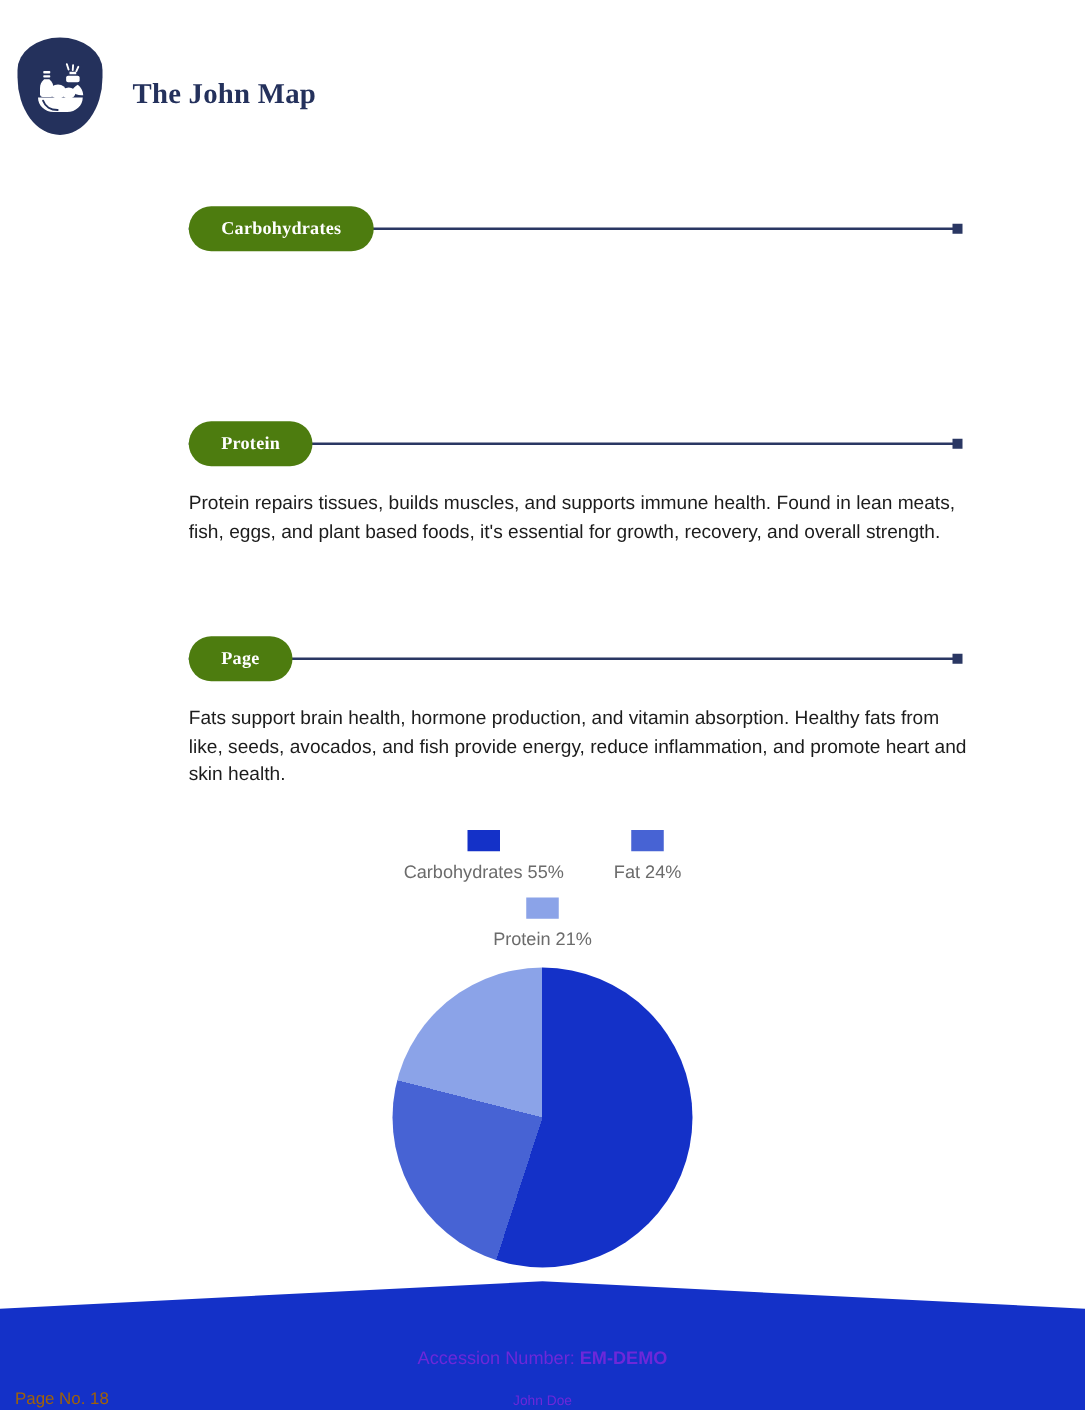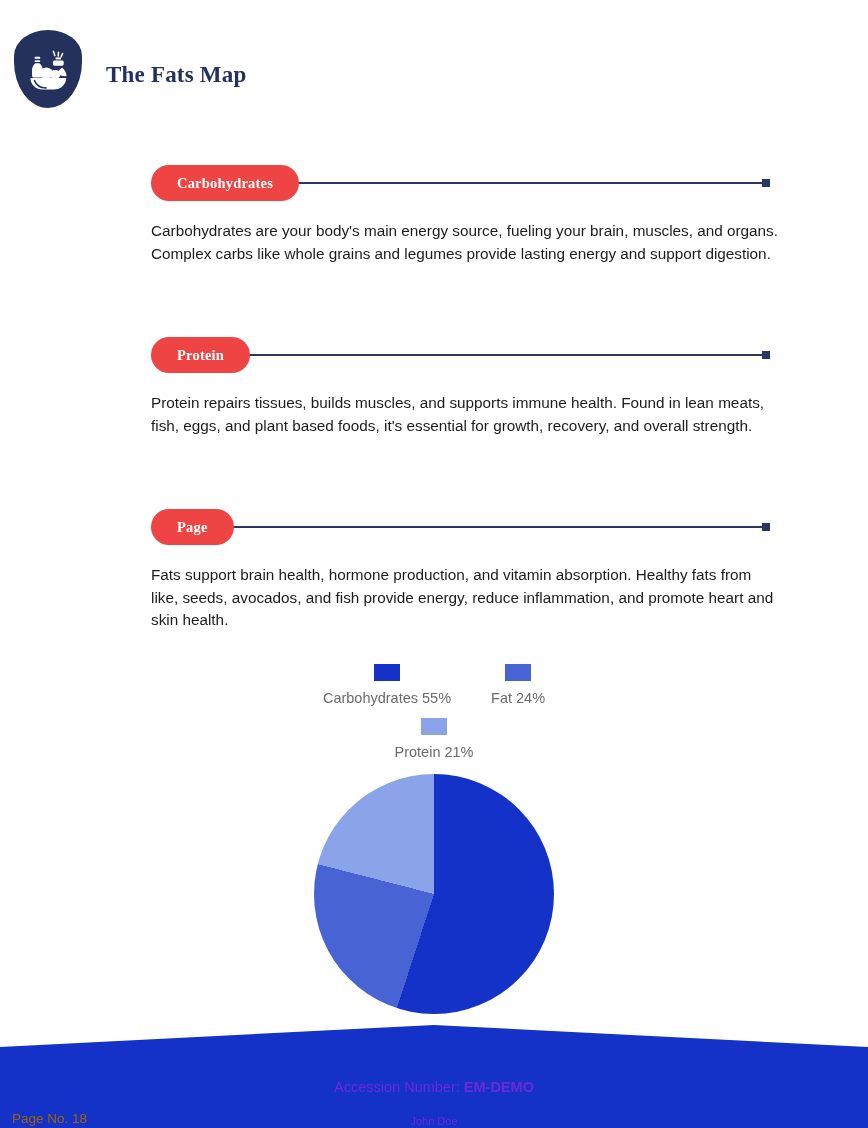--- a/index.html
+++ b/index.html
@@ -60,21 +60,21 @@
 
   .sec-head {
     position: relative;
     height: 42px;
     display: flex;
     align-items: center;
   }
   .pill {
     margin-left: 151px;
     height: 36px;
-    background: #ef4444;
+    background: #4d7c0f;
     border-radius: 18px;
     display: flex;
     align-items: center;
     justify-content: center;
     padding: 0 26px;
     box-sizing: border-box;
     z-index: 2;
   }
   .pill-label {
     font-family: "Liberation Serif", serif;
@@ -216,32 +216,31 @@
         <path d="M37.2 22.8 c2.6 2.0 4.2 5.0 4.4 8.3 c-3.6 0.4 -7.0 -0.8 -9.3 -3.2 c1.0 -2.2 2.8 -4.0 4.9 -5.1 z"></path>
 
         <ellipse cx="21.4" cy="28.2" rx="6.6" ry="5.6"></ellipse>
         <ellipse cx="30.0" cy="29.4" rx="5.4" ry="4.4"></ellipse>
 
         <path d="M5.4 33.0 h35.8 c0 6.6 -5.6 11.6 -12.5 11.6 h-10.8 c-6.9 0 -12.5 -5.0 -12.5 -11.6 z"></path>
       </g>
       <path d="M9.5 35.6 c1.6 4.6 6.2 7.4 11.6 7.4" stroke="#24315c" stroke-width="1.6" fill="none" stroke-linecap="round"></path>
     </svg>
   </div>
-  <div class="doc-title">The Fats Map</div>
+  <div class="doc-title">The John Map</div>
 </div>
 
 <div class="section sec-carbs">
   <div class="sec-head">
     <div class="sec-rule"></div>
     <div class="sec-dot"></div>
     <div class="pill">
       <span class="pill-label">Carbohydrates</span>
     </div>
   </div>
-  <div class="sec-body">Carbohydrates are your body's main energy source, fueling your brain, muscles, and organs. Complex carbs like whole grains and legumes provide lasting energy and support digestion.</div>
 </div>
 
 <div class="section sec-protein">
   <div class="sec-head">
     <div class="sec-rule"></div>
     <div class="sec-dot"></div>
     <div class="pill">
       <span class="pill-label">Protein</span>
     </div>
   </div>

